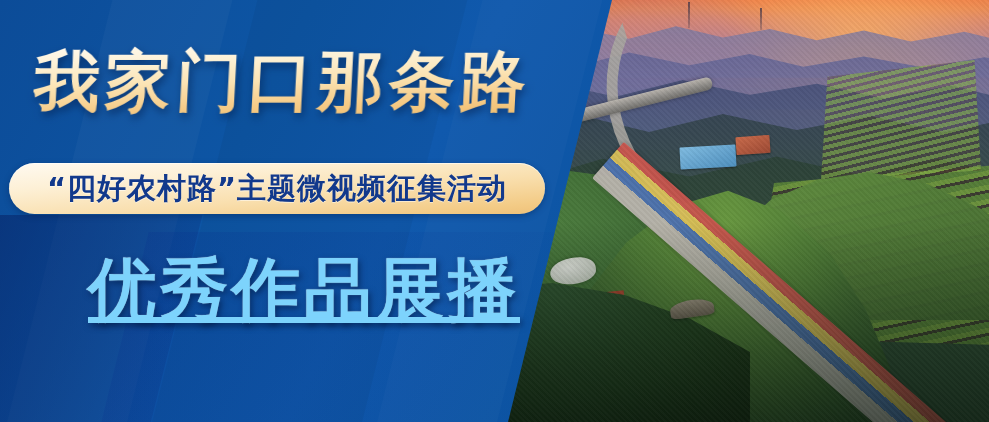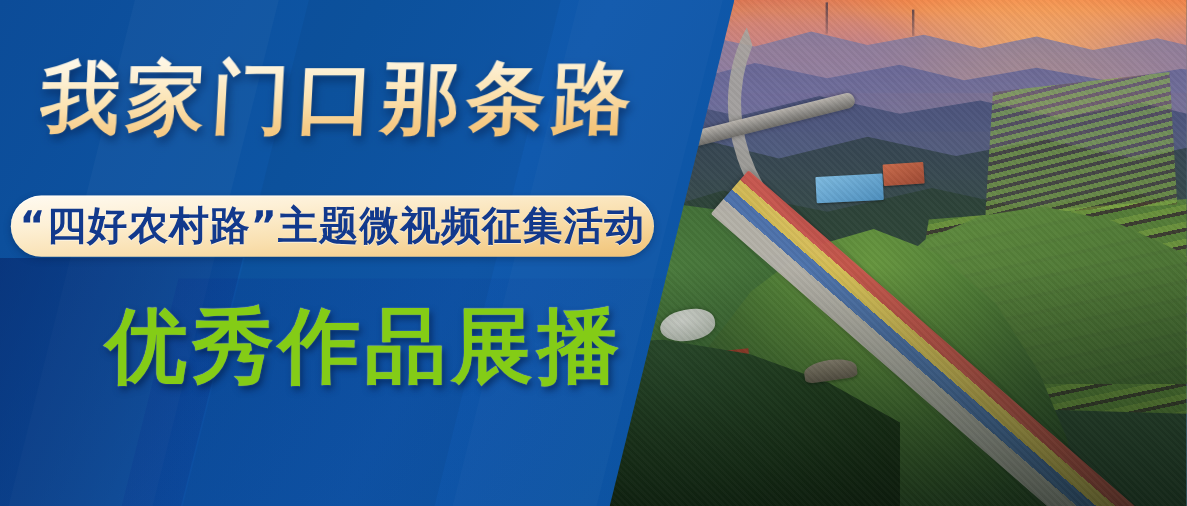--- a/index.html
+++ b/index.html
@@ -353,43 +353,44 @@
       #fdf0d6 28%,
       #f9dfae 60%,
       #f3cb86 88%,
       #efc179 100%);
     box-shadow: 0 2px 6px rgba(2,26,70,.35), inset 0 1px 0 rgba(255,255,255,.6);
     display: flex;
     align-items: center;
     justify-content: center;
   }
   .pill-text {
-    font-size: 33px;
+    font-size: 29px;
     font-weight: 700;
     letter-spacing: 1px;
     color: #12398c;
     white-space: nowrap;
     font-family: "DejaVu Sans", "Liberation Sans", sans-serif;
     text-shadow: 0 1px 0 rgba(255,255,255,.5);
   }
 
   .headline {
     position: absolute;
     left: 88px;
     top: 253px;
     font-size: 68px;
     line-height: 1.06;
     font-weight: 700;
     letter-spacing: 4px;
     white-space: nowrap;
-    color: #84cc16;
+    color: #7dd3fc;
     font-family: "DejaVu Serif", "Liberation Serif", serif;
     text-shadow:
       2px 3px 6px rgba(2,24,66,.62),
       0 0 1px rgba(255,255,255,.8);
+    text-decoration: underline;
   }
 </style>
 </head>
 <body>
 
 <div class="banner">
 
   <div class="photo">
     <div class="photo-inner">
 

